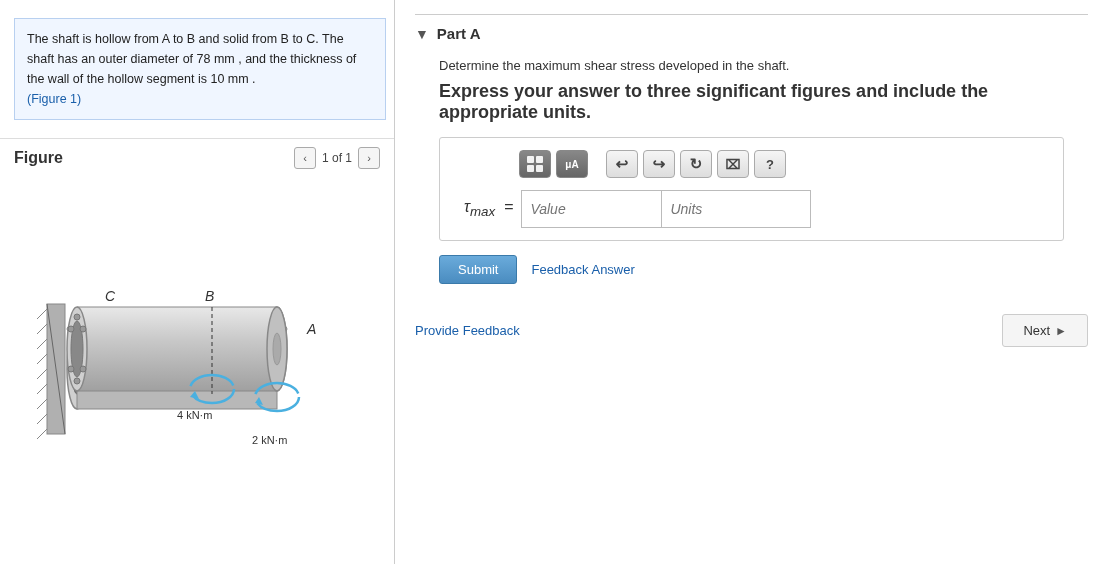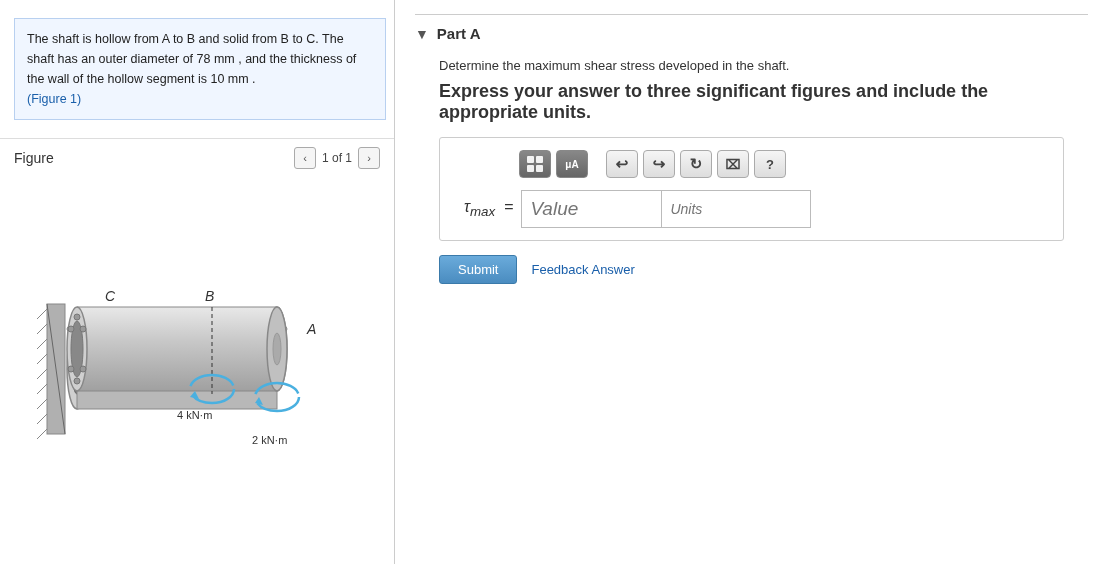--- a/index.html
+++ b/index.html
@@ -42,22 +42,22 @@
 
     .figure-section {
       display: flex;
       align-items: center;
       padding: 8px 14px 4px 14px;
       border-top: 1px solid #ddd;
       margin-top: 8px;
     }
 
     .figure-label {
-      font-weight: normal;
-      font-size: 14px;
+      font-weight: bold;
+      font-size: 16px;
       flex: 1;
     }
 
     .figure-nav {
       display: flex;
       align-items: center;
       gap: 6px;
     }
 
     .figure-nav-btn {
@@ -205,21 +205,21 @@
       margin-right: 8px;
       white-space: nowrap;
     }
 
     .value-input {
       width: 140px;
       height: 38px;
       border: 1px solid #bbb;
       border-right: none;
       padding: 4px 8px;
-      font-size: 19px;
+      font-size: 14px;
       font-style: italic;
       color: #bbb;
       outline: none;
       background: #fff;
     }
 
     .units-input {
       width: 150px;
       height: 38px;
       border: 1px solid #bbb;
@@ -440,13 +440,20 @@
       <input class="value-input" type="text" placeholder="Value" style="">
       <input class="units-input" type="text" placeholder="Units" style="">
     </div>
   </div>
 
   <div class="action-row">
     <button class="submit-btn">Submit</button>
     <a class="request-link">Feedback Answer</a>
   </div>
 
+  <div class="bottom-row">
+    <a class="feedback-link">Provide Feedback</a>
+    <button class="next-btn">
+      <span>Next</span>
+      <span class="next-arrow">►</span>
+    </button>
+  </div>
 </div>
 
 </body></html>

